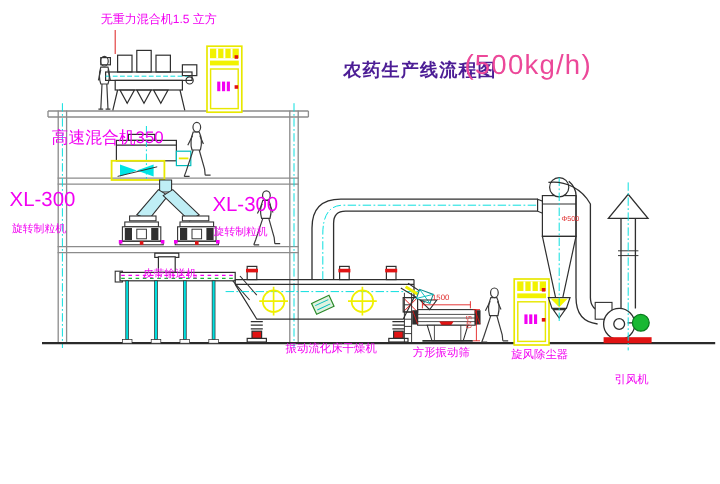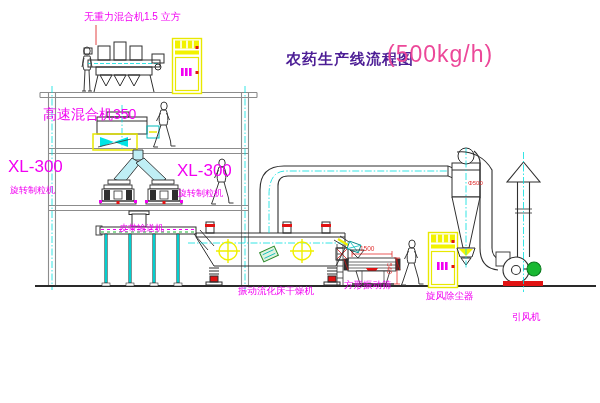--- a/index.html
+++ b/index.html
@@ -13,21 +13,21 @@
   .title-cap{left:387px;top:43px;font-size:23px;color:#ec4899;letter-spacing:1px;}
   .l-gravity{left:84px;top:12px;font-size:10px;}
   .l-hsmixer{left:43px;top:107px;font-size:14px;}
   .l-xl300a{left:8px;top:158px;font-size:17px;}
   .l-grana{left:10px;top:186px;font-size:9px;}
   .l-xl300b{left:177px;top:162px;font-size:17px;}
   .l-granb{left:178px;top:189px;font-size:9px;}
   .l-belt{left:119px;top:204px;font-size:9px;margin-top:20px;}
   .l-dryname{left:238px;top:286px;font-size:9.5px;}
   .l-drymodel{left:221px;top:295px;font-size:16px;}
-  .l-sievename{left:344px;top:280px;font-size:9.5px;}
+  .l-sievename{left:344px;top:290px;font-size:9.5px;}
   .l-sievemodel{left:336px;top:297px;font-size:16px;}
   .l-cyclone{left:426px;top:291px;font-size:9.5px;}
   .l-fan{left:512px;top:291px;font-size:9.5px;margin-top:21px;}
   .d-1500{left:360px;top:246px;font-size:6.5px;}
   .d-540{left:392px;top:263px;font-size:6.5px;transform:rotate(90deg);transform-origin:left top;}
   .d-phi{left:468px;top:180px;font-size:6px;}
 </style>
 </head>
 <body>
 

